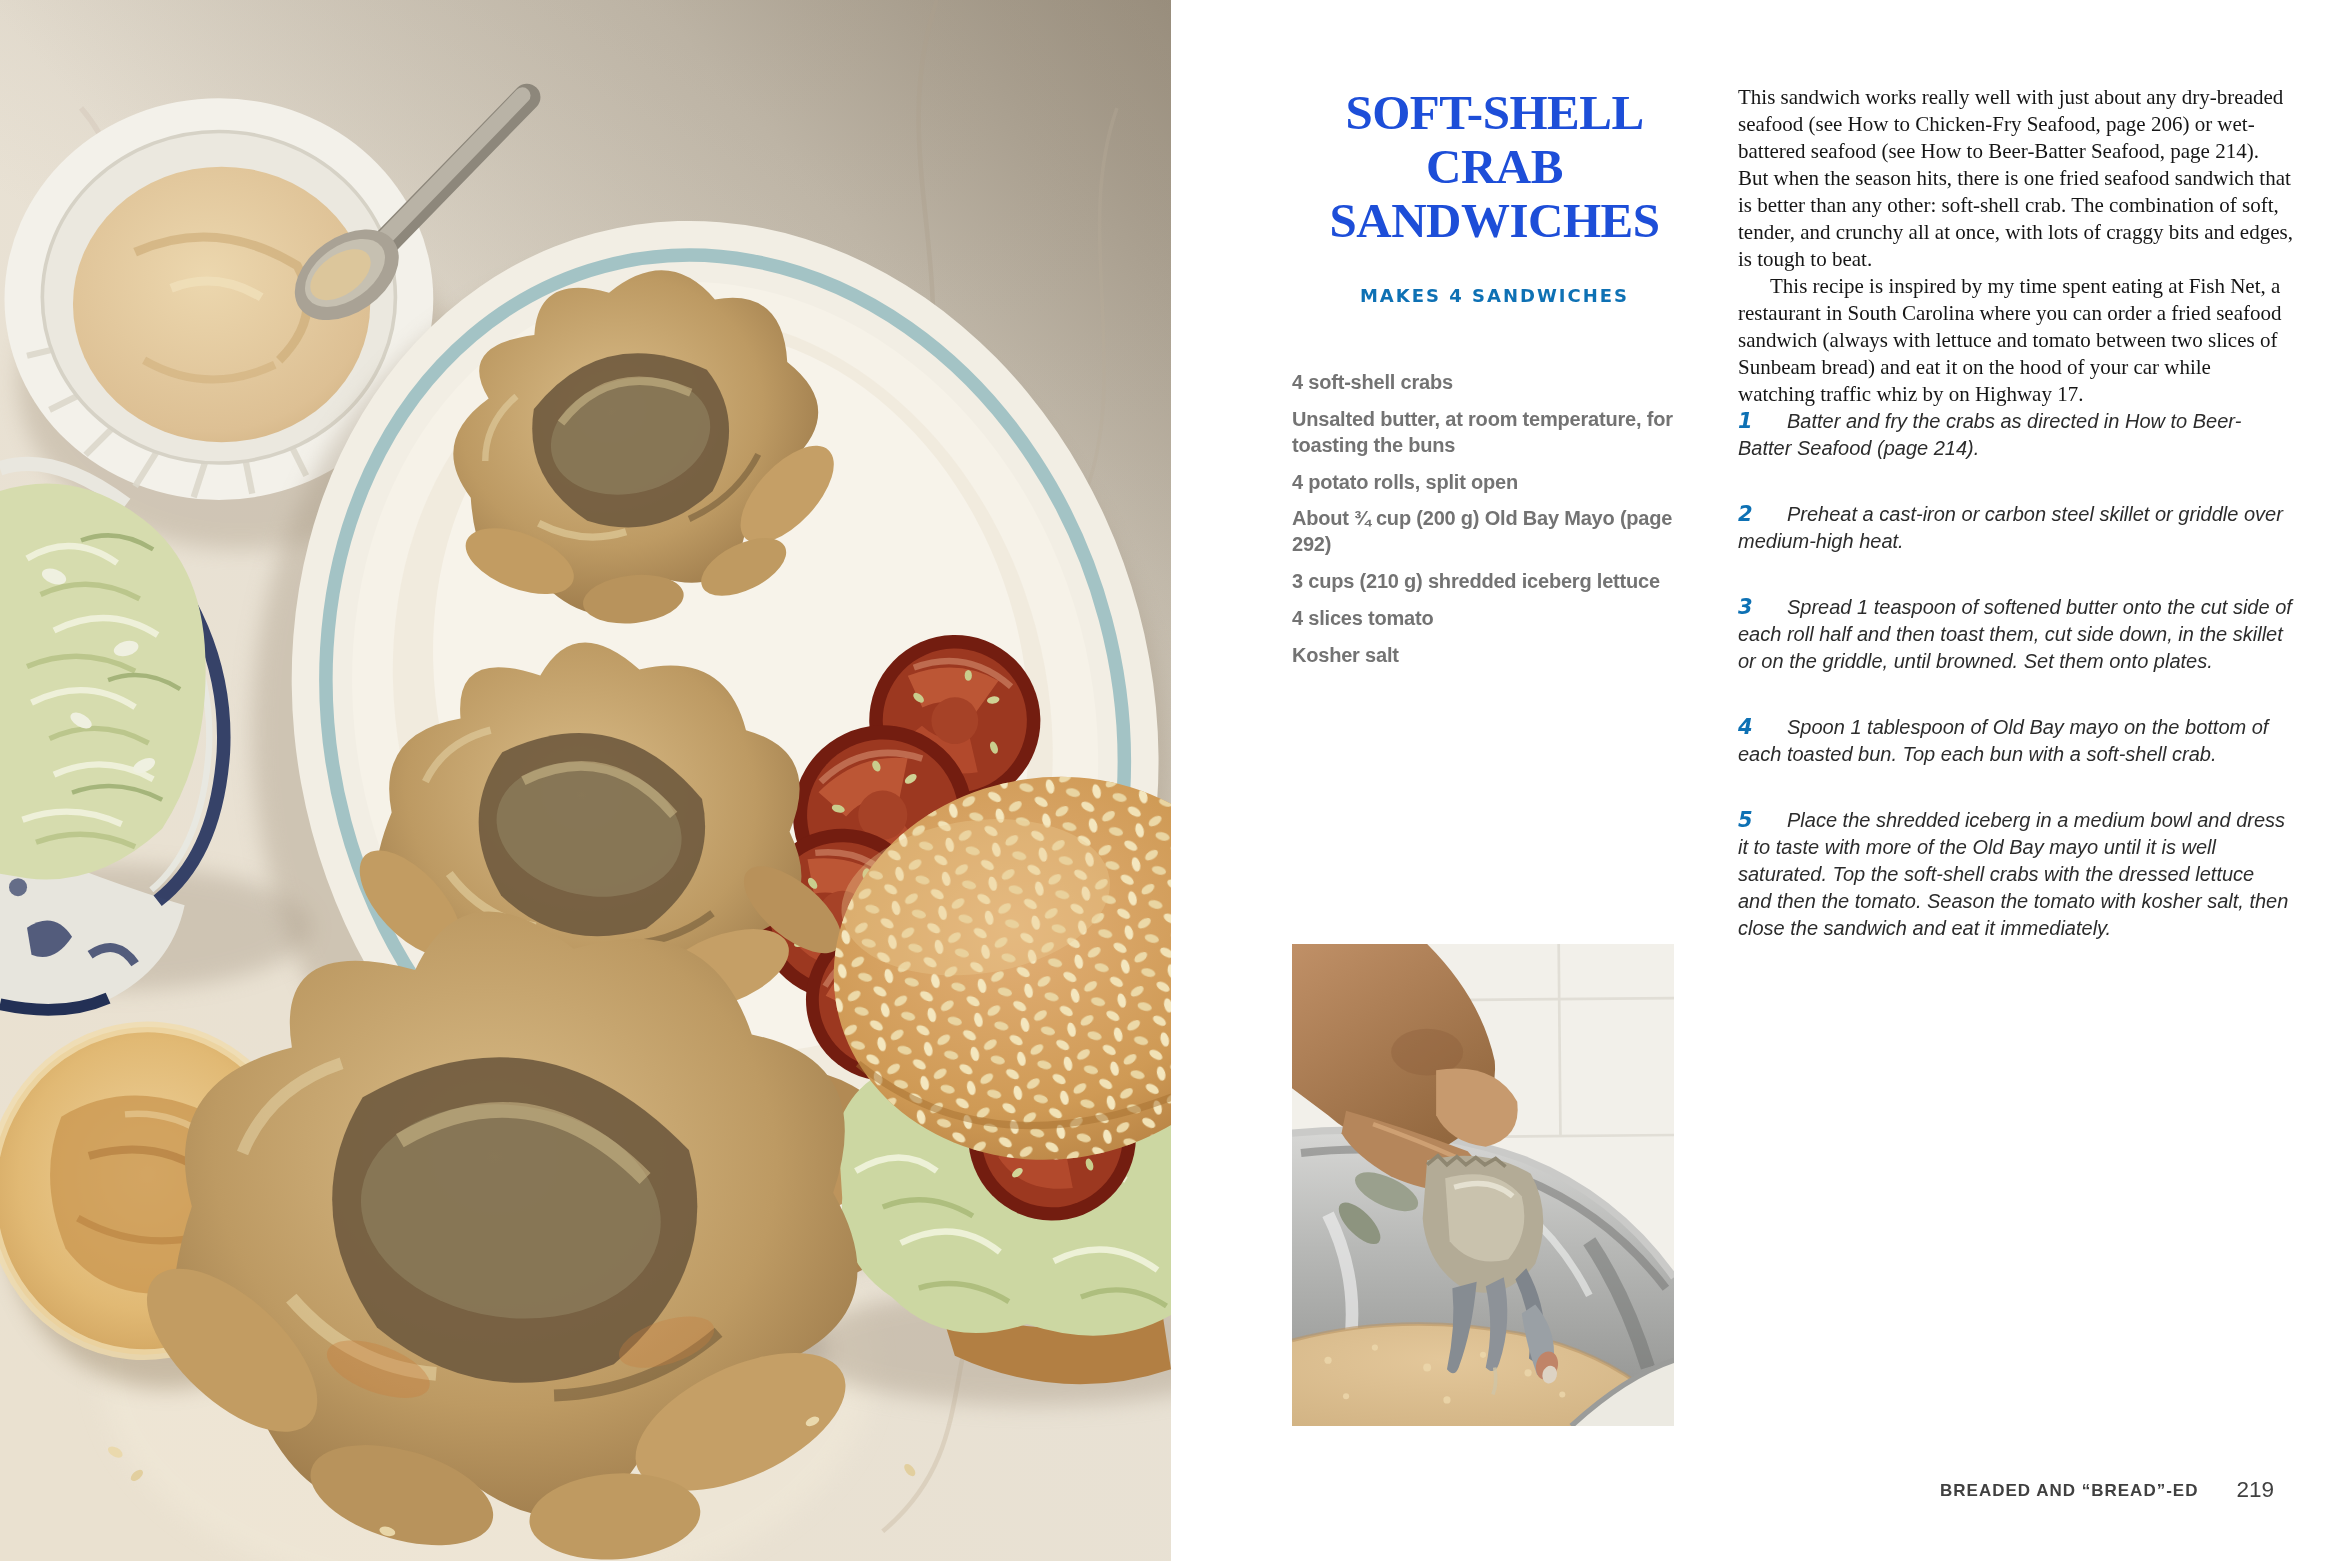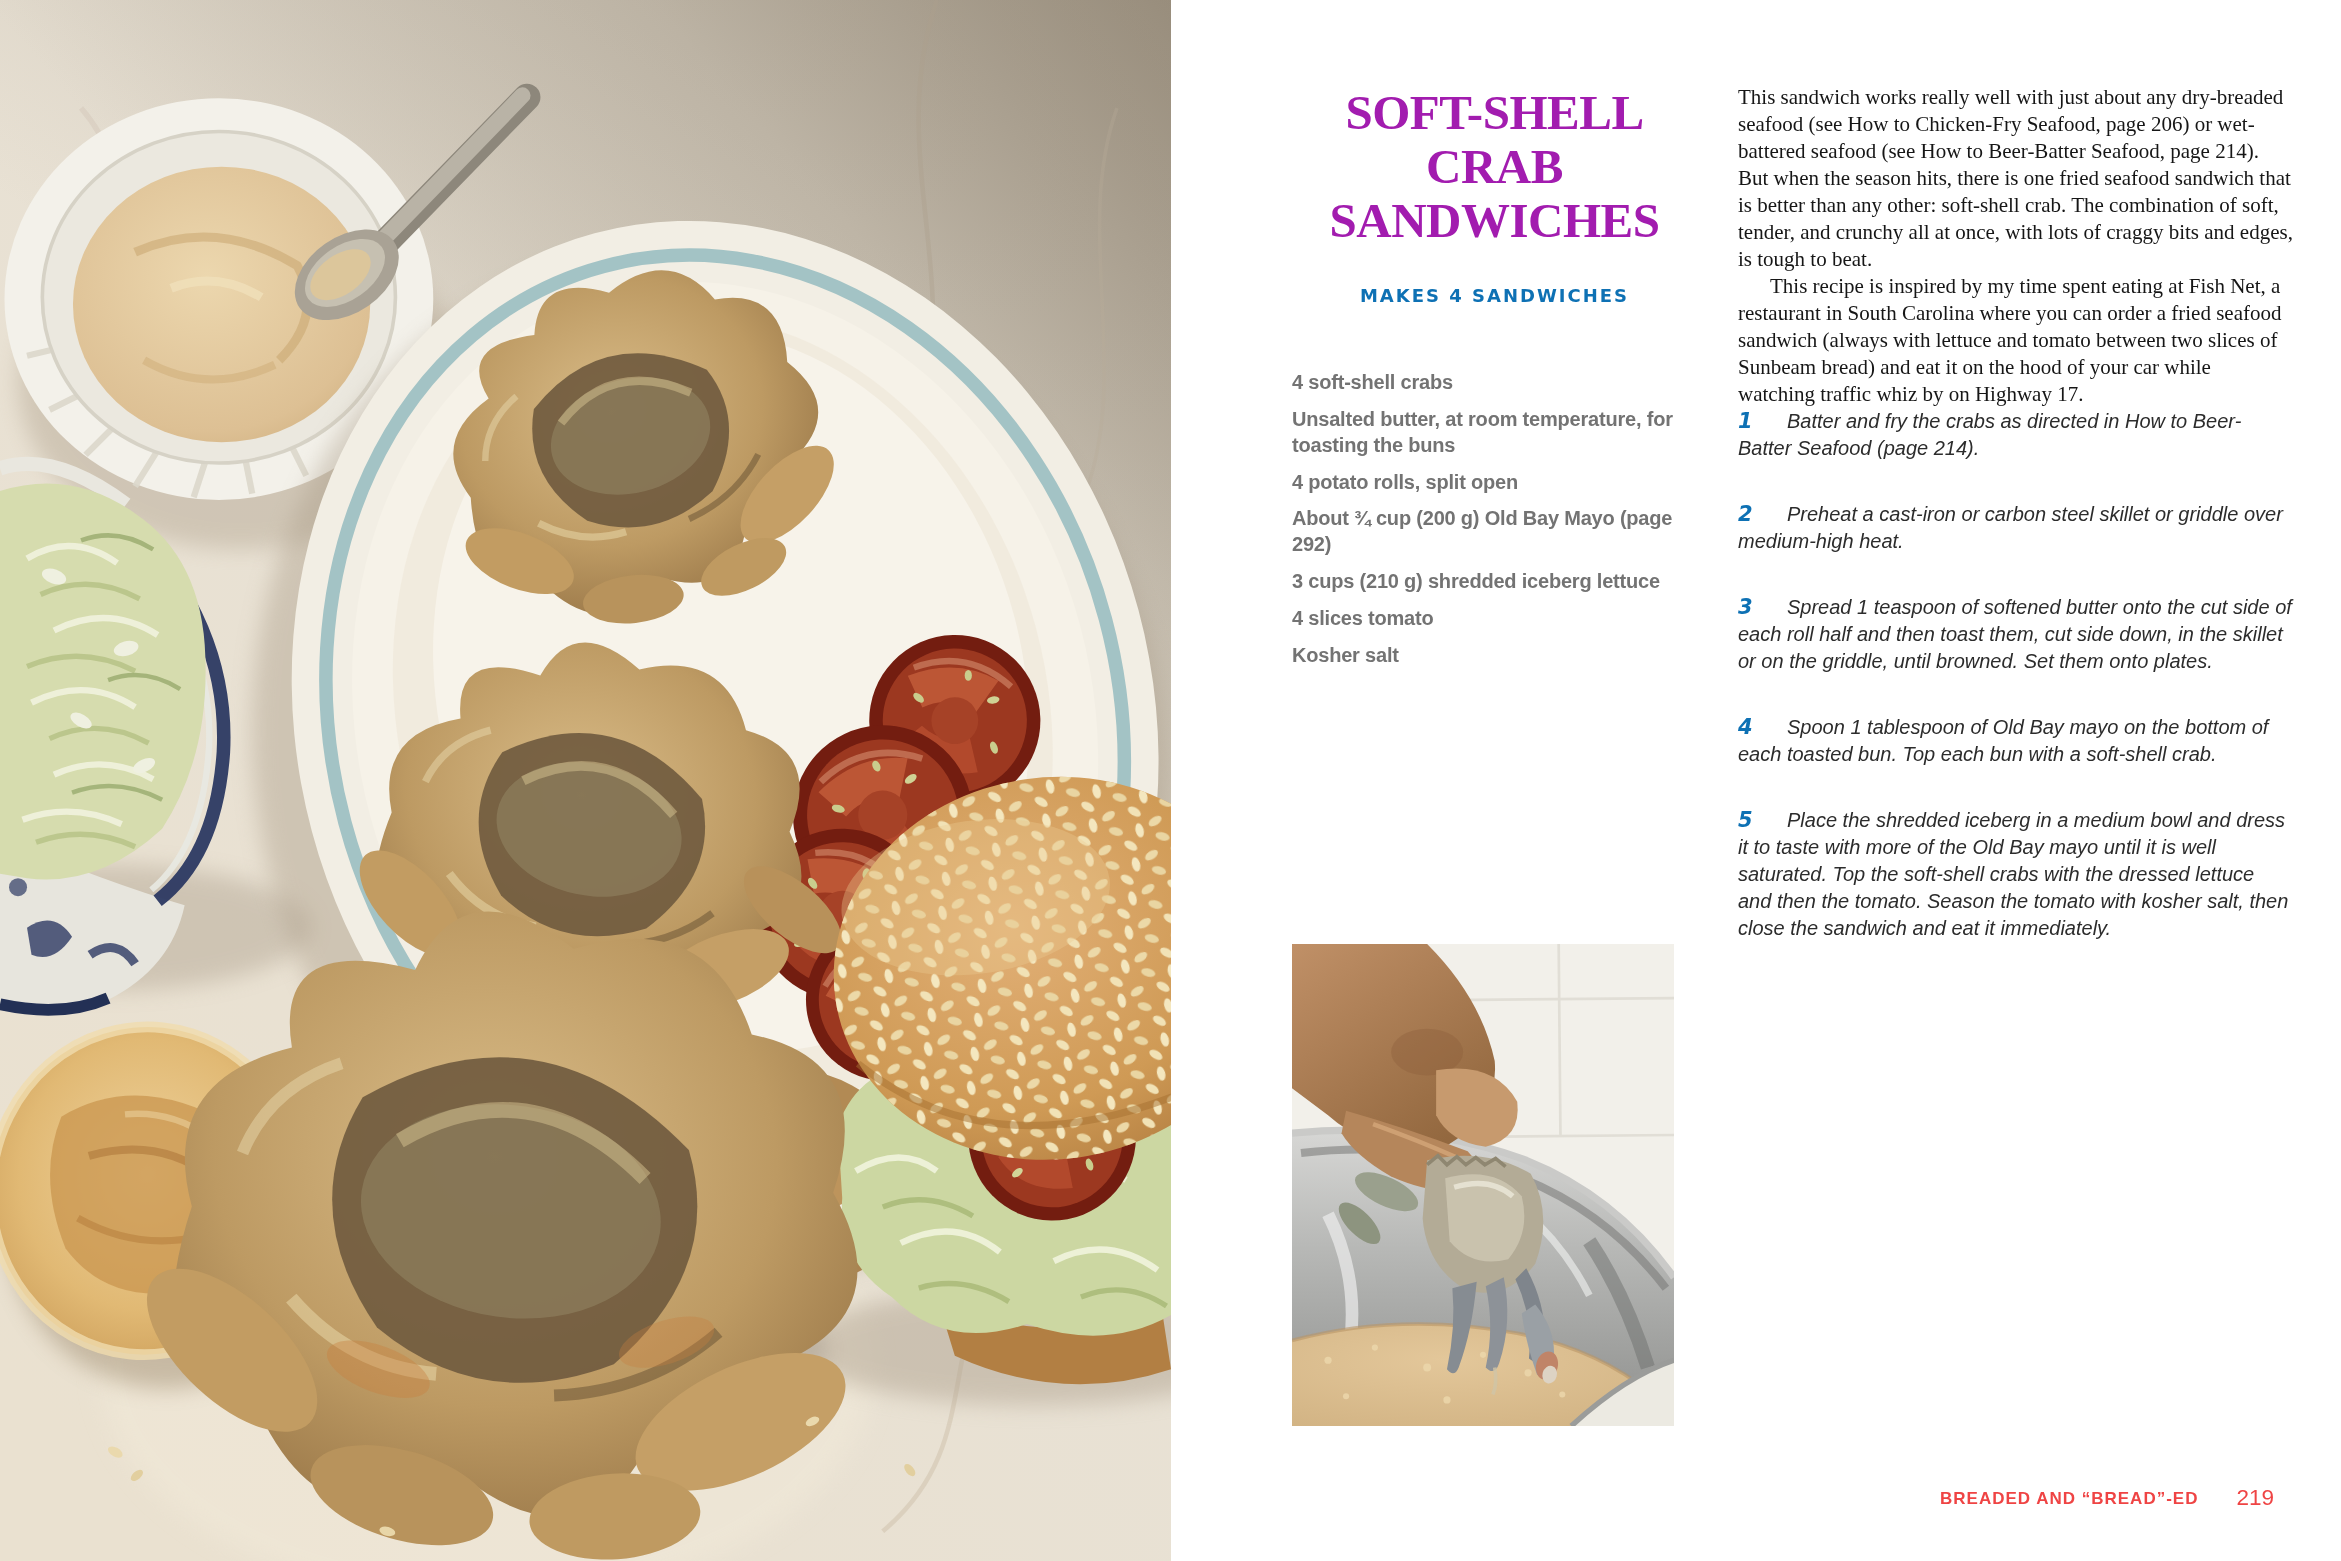--- a/index.html
+++ b/index.html
@@ -10,21 +10,21 @@
   
   .photo-left{position:absolute;left:0;top:0;width:1171px;height:1561px;margin:0;overflow:hidden;}
   .photo-left svg{display:block;width:100%;height:100%;}
 
   
   .right-page{position:absolute;left:1171px;top:0;width:1171px;height:1561px;background:#ffffff;}
 
   .col-left{position:absolute;left:121px;top:0;width:405px;}
   .recipe-title{margin:86px 0 0 0;text-align:center;
       font-family:"Liberation Serif","DejaVu Serif",serif;font-weight:700;
-      font-size:49px;line-height:54px;letter-spacing:-0.5px;color:#a21caf;}
+      font-size:49px;line-height:54px;letter-spacing:-0.5px;color:#1d4ed8;}
   .recipe-title span{display:block;}
   .recipe-yield{margin:37px 0 16px 0;text-align:center;color:#0e71b4;
       font-family:"DejaVu Sans",sans-serif;font-weight:700;font-size:18px;
       letter-spacing:2px;}
   .ingredients{list-style:none;margin:63px 0 0 0;padding:0;
       font-family:"Liberation Sans",sans-serif;font-weight:700;
       font-size:20px;line-height:26px;letter-spacing:-0.2px;color:#737373;}
   .ingredients li{margin:0 0 10.8px 0;}
   .inset{position:absolute;left:121px;top:944px;width:382px;height:482px;margin:0;overflow:hidden;}
   .inset svg{display:block;width:100%;height:100%;}
@@ -33,23 +33,23 @@
   .intro{padding-top:84px;font-family:"Liberation Serif","DejaVu Serif",serif;
       font-size:21px;line-height:27px;color:#161616;}
   .intro p{margin:0;}
   .intro p.indent{text-indent:32px;}
   .steps{font-style:italic;}
   .step{margin:0 0 39px 0;font-family:"Liberation Sans",sans-serif;
       font-size:20px;line-height:27px;color:#2c2c2c;}
   .step .num{display:inline-block;width:49px;color:#0e71b4;
       font-family:"DejaVu Sans",sans-serif;font-weight:700;font-size:21px;}
 
-  .page-footer{position:absolute;right:68px;bottom:50px;white-space:nowrap;
+  .page-footer{position:absolute;right:68px;bottom:58px;white-space:nowrap;
       font-family:"Liberation Sans",sans-serif;font-weight:700;font-size:17px;
-      letter-spacing:1px;color:#ef4444;}
+      letter-spacing:1px;color:#404040;}
   .page-footer .pagenum{font-weight:400;font-size:22.5px;letter-spacing:0;
       margin-left:38px;vertical-align:-0.9px;}
 </style>
 </head>
 <body>
 
 <div class="spread">
 
   <figure class="photo-left" role="img" aria-label="Fried soft-shell crabs on a blue-rimmed oval platter with tomato slices, an assembled sesame-bun soft-shell crab sandwich, a toasted bun half, a ramekin of Old Bay mayo with a spoon, and a blue bowl of shredded iceberg lettuce on a marble counter">
     <svg viewBox="0 0 1300 1733" preserveAspectRatio="xMidYMid slice">

